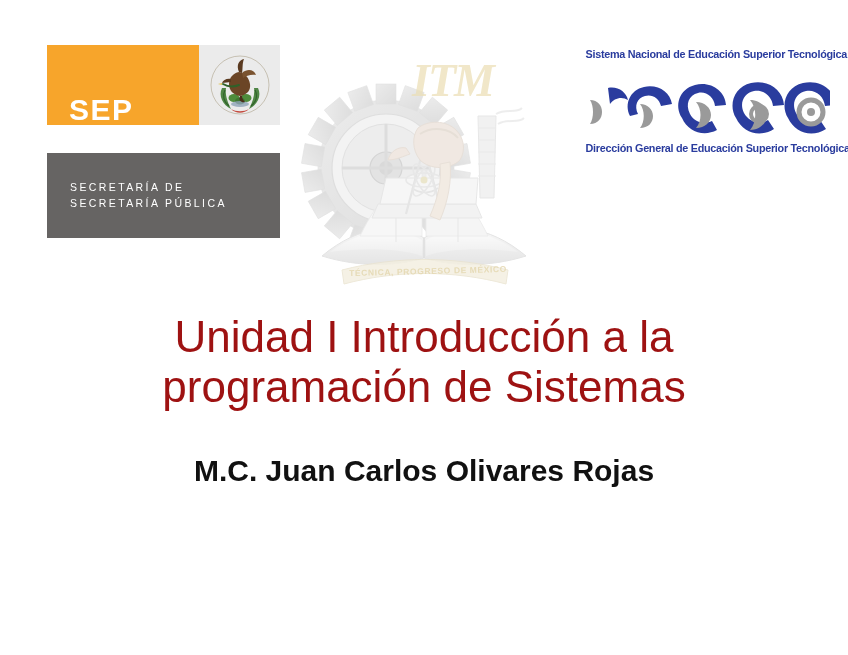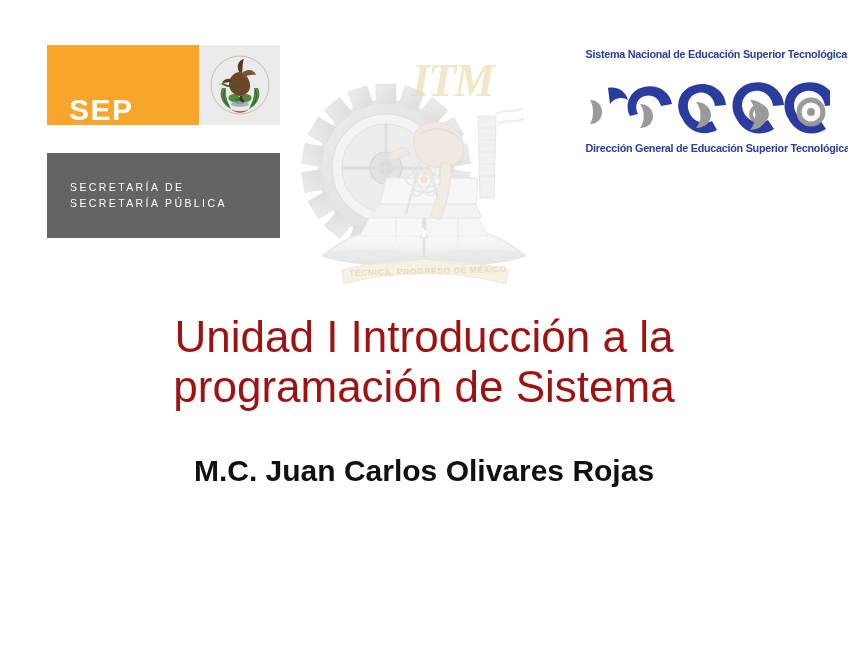--- a/index.html
+++ b/index.html
@@ -413,20 +413,20 @@
         </svg>
       </div>
 
       <div class="dgest-bottom-text">Dirección General de Educación Superior Tecnológica</div>
     </div>
 
   </div>
 
   <div class="title-block">
     <div class="slide-title">Unidad I Introducción a la</div>
-    <div class="slide-title">programación de Sistema</div>
+    <div class="slide-title">programación de Sistemas</div>
   </div>
 
   <div class="subtitle-block">
     <div class="slide-subtitle">M.C. Juan Carlos Olivares Rojas</div>
   </div>
 
 </div>
 
 </body></html>

